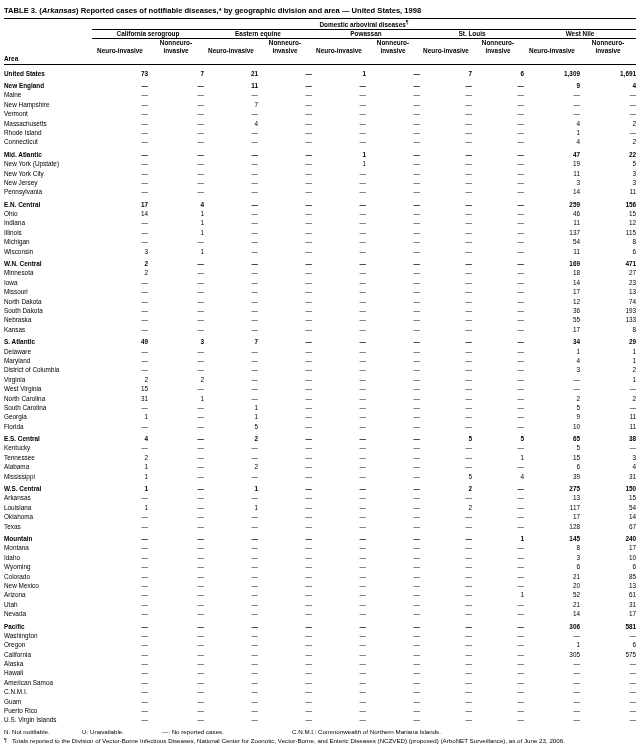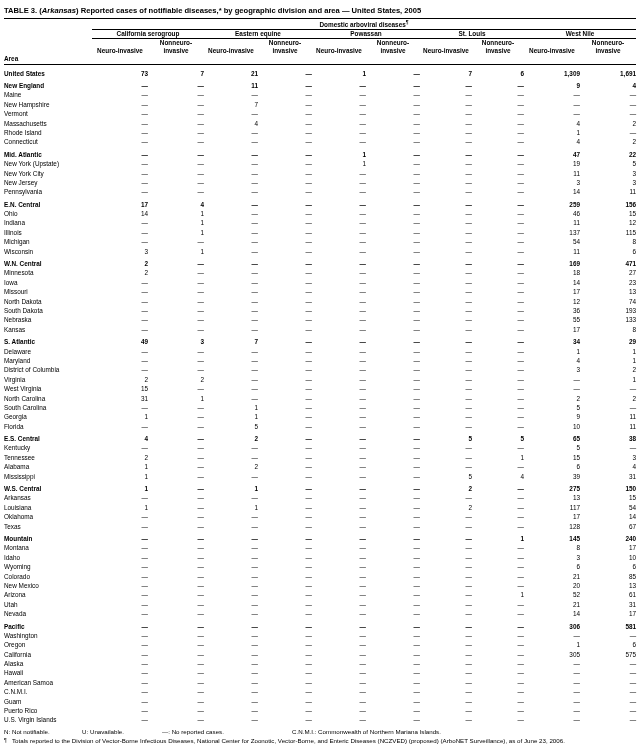--- a/index.html
+++ b/index.html
@@ -90,21 +90,21 @@
     text-align: justify;
   }
   .sup { font-size: 5px; vertical-align: super; }
 </style>
 </head>
 <body>
 
 <div class="page">
 
   <div class="title">
-    <span>TABLE 3. (</span><span class="ital">Arkansas</span><span>) Reported cases of notifiable diseases,* by geographic division and area — United States, 2005</span>
+    <span>TABLE 3. (</span><span class="ital">Arkansas</span><span>) Reported cases of notifiable diseases,* by geographic division and area — United States, 1998</span>
   </div>
 
   <table class="main">
     <colgroup>
       <col style="width:88px">
       <col style="width:56px">
         <col style="width:56px">
       <col style="width:54px">
         <col style="width:54px">
       <col style="width:54px">

